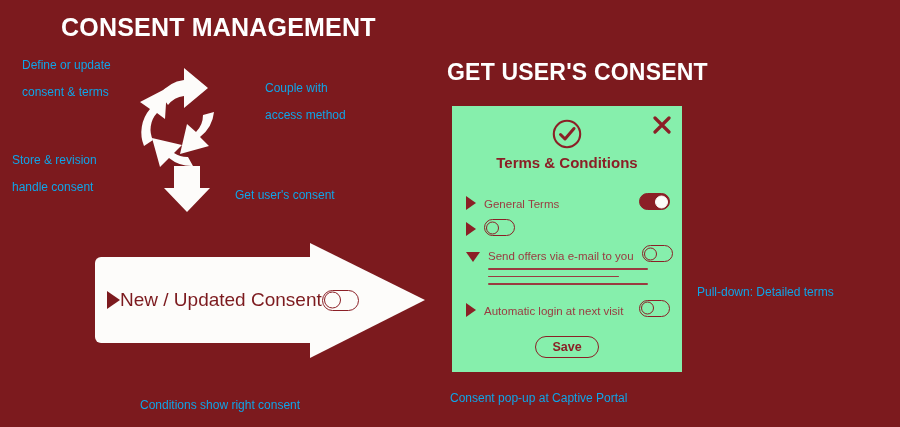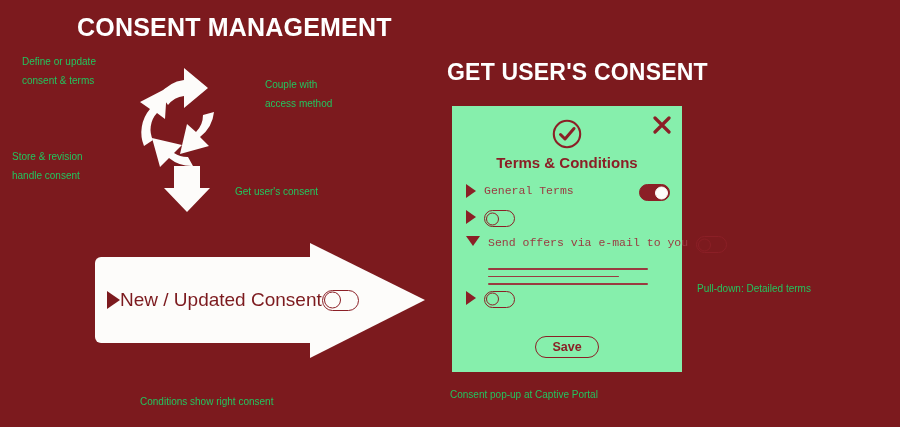--- a/index.html
+++ b/index.html
@@ -14,28 +14,28 @@
 
   
   .hdr{
     position:absolute;
     color:#ffffff;
     font-weight:bold;
     letter-spacing:0.2px;
   }
   .lbl{
     position:absolute;
-    color:#22c55e;
-    font-size:10px;
-    line-height:19px;
+    color:#0ea5e9;
+    font-size:12px;
+    line-height:27px;
     white-space:pre-line;
   }
 
   
-  #title-consent-management{left:61px;top:13px;font-size:25px;margin-left:16px;}
+  #title-consent-management{left:61px;top:13px;font-size:25px;}
   #title-get-consent{left:447px;top:59px;font-size:23px;}
 
   
   #lbl-define{left:22px;top:52px;}
   #lbl-couple{left:265px;top:75px;}
   #lbl-store{left:12px;top:147px;}
   #lbl-getuser{left:235px;top:182px;}
   #lbl-dynamic{left:140px;top:392px;}
   #lbl-popup{left:450px;top:385px;}
   #lbl-pulldown{left:697px;top:279px;}
@@ -120,21 +120,21 @@
   #dialog-check{
     position:absolute;left:50%;top:12px;transform:translateX(-50%);
     width:32px;height:32px;
   }
   #dialog-title{
     position:absolute;left:0;right:0;top:48px;text-align:center;
     color:#8b1f26;font-size:15px;font-weight:bold;
   }
   .dlg-list{position:absolute;left:14px;right:12px;top:78px;}
   .dlg-item{
-    display:flex;align-items:flex-start;gap:8px;height:26px;font-family:Liberation Mono, monospace;
+    display:flex;align-items:flex-end;gap:8px;height:26px;
   }
   .dlg-item .item-label{
     color:#9a3b41;font-size:11.5px;white-space:nowrap;flex:1 1 auto;
   }
   .dlg-lines{margin:1px 0 3px 22px;}
   .dlg-lines .ln{
     height:1.6px;background:#9a3b41;margin:6px 0;border-radius:1px;
   }
   .dlg-lines .ln.short{width:72%;}
   .dlg-lines .ln.full{width:88%;}
@@ -240,20 +240,21 @@
       </div>
 
       <div class="dlg-lines">
         <div class="ln full"></div>
         <div class="ln short"></div>
         <div class="ln full"></div>
       </div>
 
       <div class="dlg-item">
         <span class="item-tri-right"></span>
+        <span class="item-label">Automatic login at next visit</span>
         <span class="toggle off">
           <span class="knob"></span>
         </span>
       </div>
     </div>
 
     <div class="dlg-buttons">
       <button class="dlg-btn">Save</button>
     </div>
   </div>

